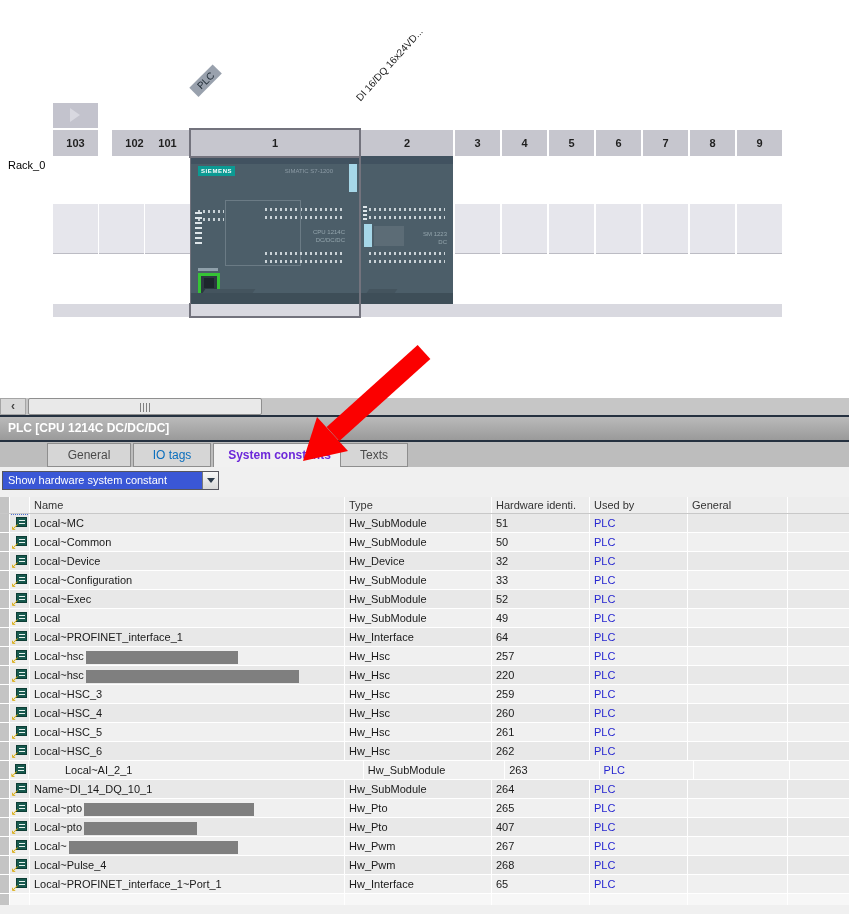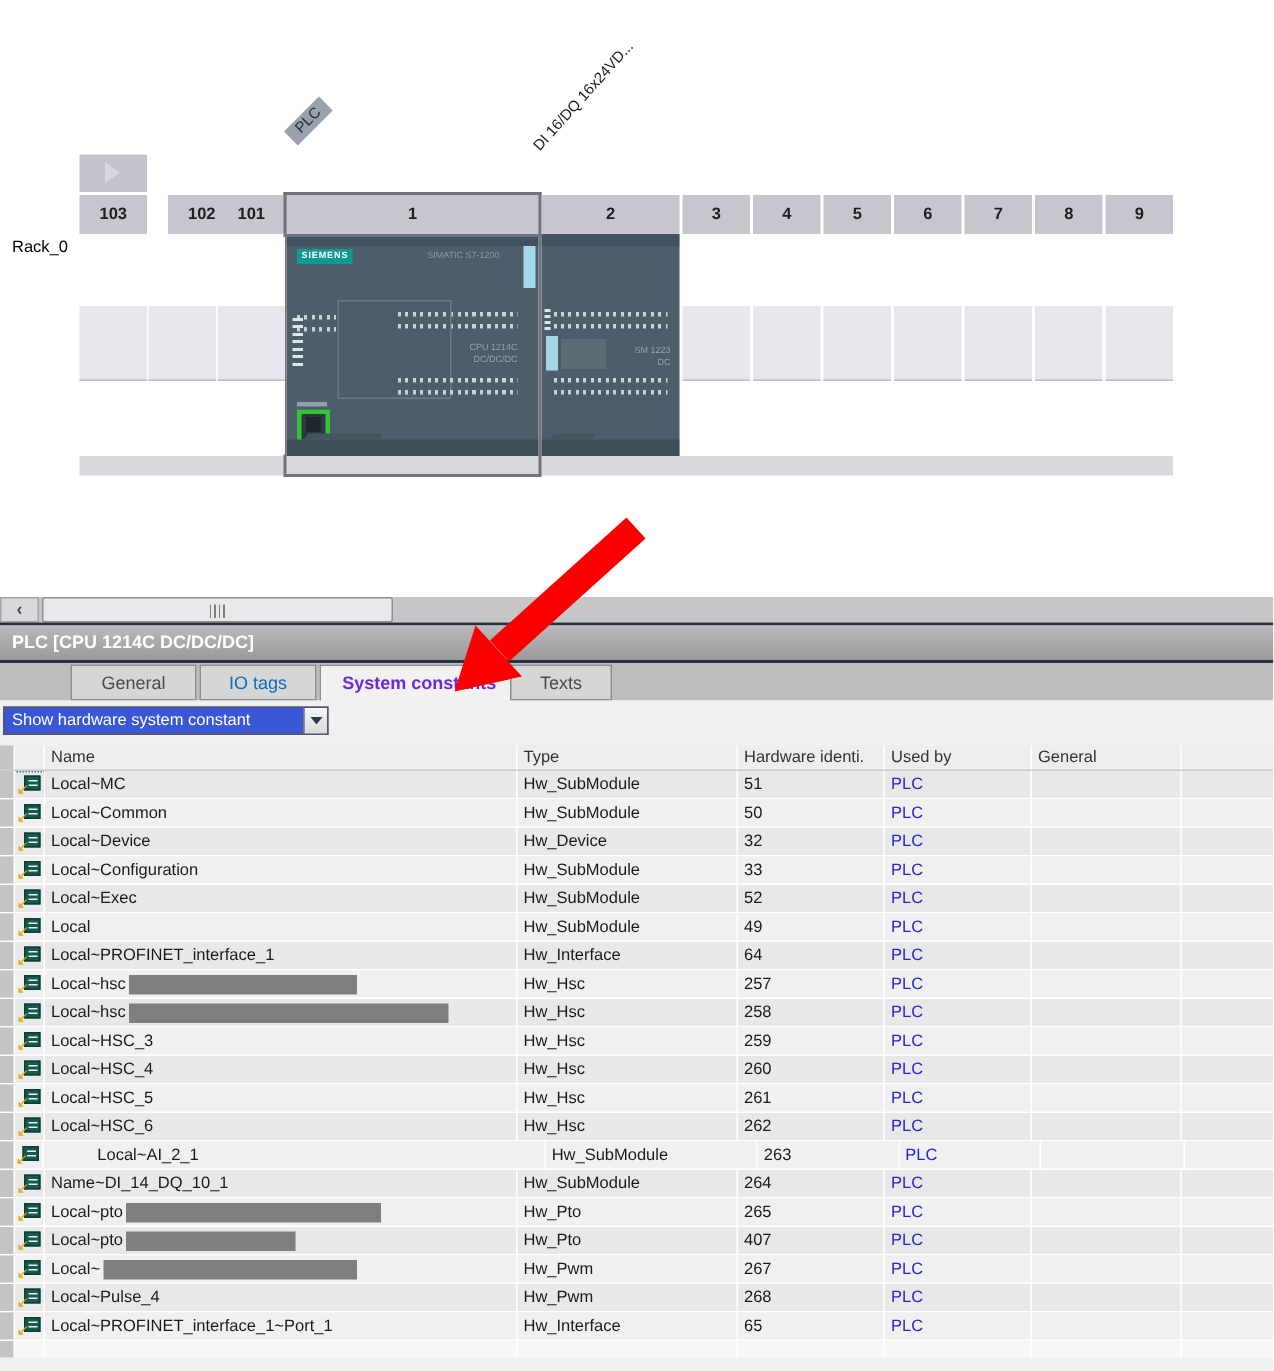--- a/index.html
+++ b/index.html
@@ -368,21 +368,21 @@
             <div class="trow">
               <div class="cell c-rowhead" style="width: 10px;"></div>
               <div class="cell c-icon" style="width: 20px;">
                 <span class="sc-icon">
                   <span class="sc-rect"></span>
                   <span class="sc-arr">↙</span>
                 </span>
               </div>
               <div class="cell c-name" style="width: 315px;">Local~hsc<span class="redact" style="width: 213px;"></span></div>
               <div class="cell c-type" style="width: 147px;">Hw_Hsc</div>
-              <div class="cell c-hw" style="width: 98px;">258</div>
+              <div class="cell c-hw" style="width: 98px;">220</div>
               <div class="cell c-used" style="width: 98px;"><span class="link-text">PLC</span></div>
               <div class="cell c-comment" style="width: 100px;"></div>
               <div class="cell c-fill" style="width: 61px;"></div>
             </div>
             <div class="trow alt">
               <div class="cell c-rowhead" style="width: 10px;"></div>
               <div class="cell c-icon" style="width: 20px;">
                 <span class="sc-icon">
                   <span class="sc-rect"></span>
                   <span class="sc-arr">↙</span>

